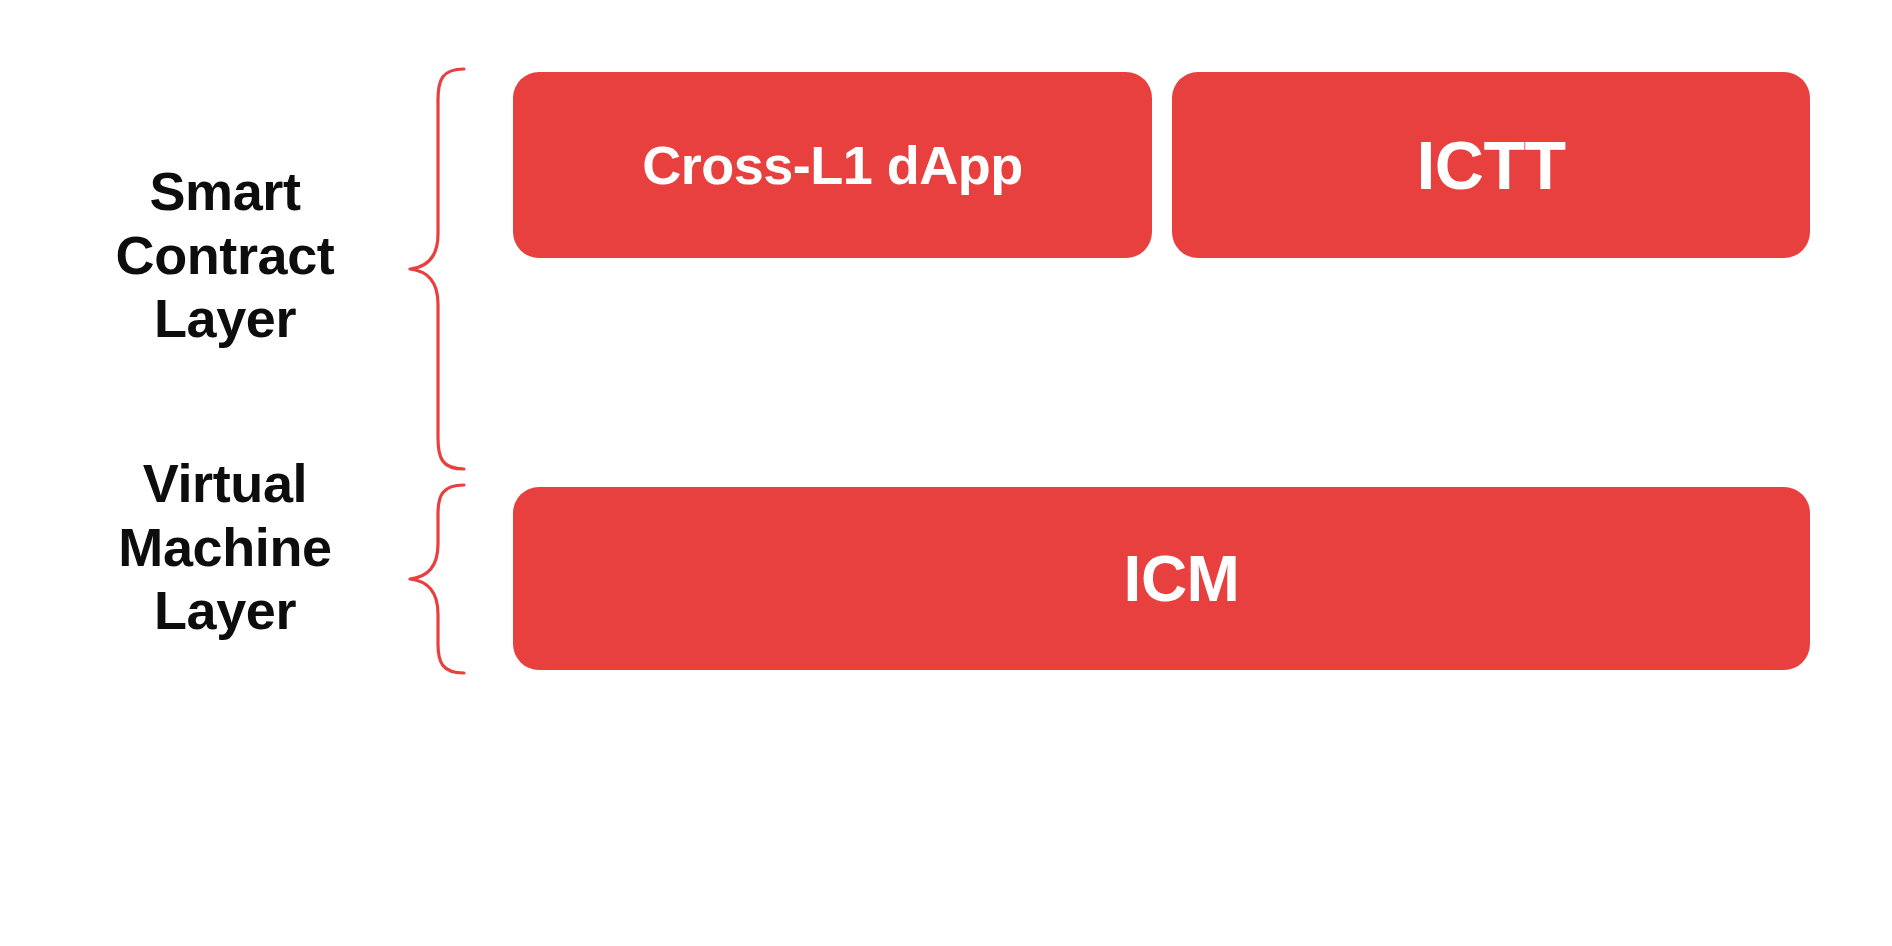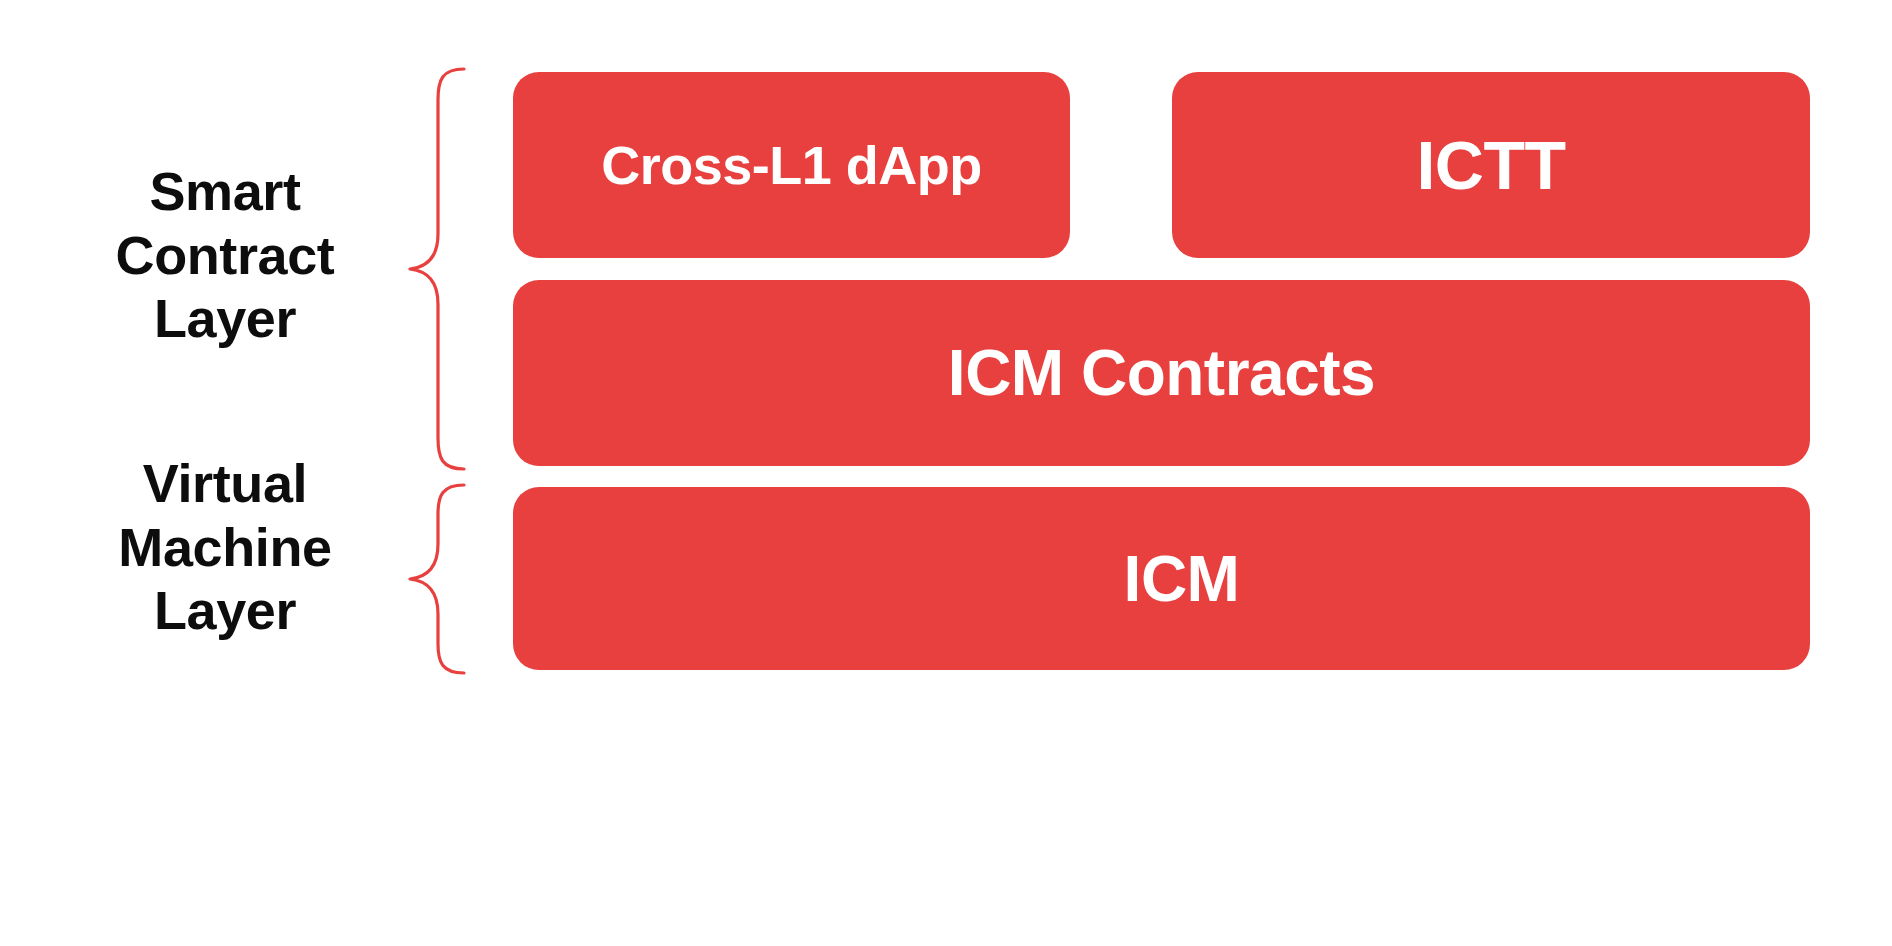--- a/index.html
+++ b/index.html
@@ -80,21 +80,21 @@
     color: #ffffff;
     font-weight: bold;
     letter-spacing: -0.5px;
     box-sizing: border-box;
     user-select: none;
   }
 
   #box-cross-l1-dapp {
     left: 513px;
     top: 72px;
-    width: 557px;
+    width: 639px;
     height: 186px;
     font-size: 54px;
   }
   #box-ictt {
     left: 1172px;
     top: 72px;
     width: 638px;
     height: 186px;
     font-size: 68px;
   }
@@ -136,23 +136,20 @@
   </div>
 
   <div id="box-cross-l1-dapp" class="box">
     <span>Cross-L1 dApp</span>
   </div>
 
   <div id="box-ictt" class="box">
     <span>ICTT</span>
   </div>
 
-  <div id="box-icm-contracts" class="box">
-    <span>ICM Contracts</span>
-  </div>
 
   <div id="label-virtual-machine" class="group-label">Virtual
 Machine
 Layer</div>
 
   <div id="brace-virtual-machine" class="brace">
     <svg viewBox="0 0 64 194" preserveAspectRatio="none" aria-hidden="true">
       <path d="M 60 3
                C 38 3, 34 14, 34 32
                L 34 62

